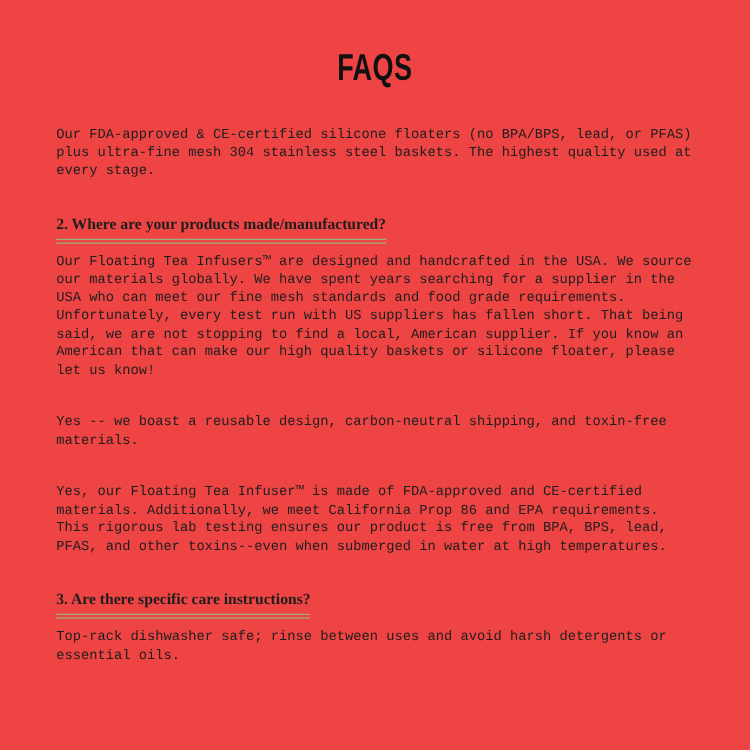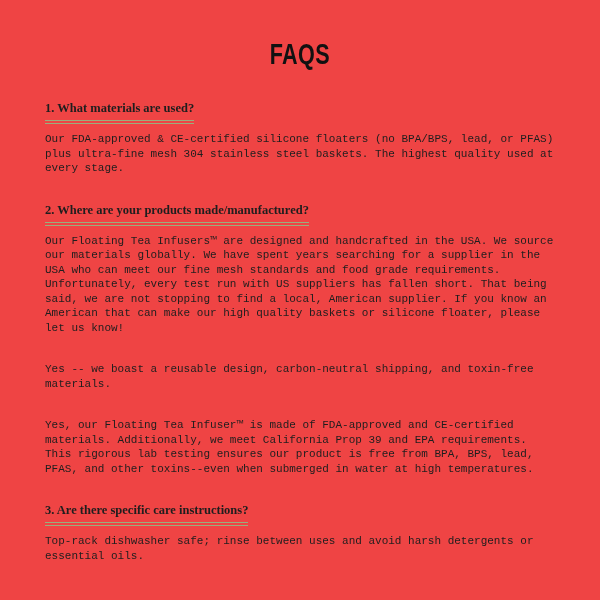--- a/index.html
+++ b/index.html
@@ -69,35 +69,34 @@
 
 <main class="page">
 
   <h1 class="page-title">
     <span>FAQS</span>
   </h1>
 
   <div class="faq-list">
 
     <section class="faq-item">
-      <h2 class="faq-question">1. What materials are used?</h2>
       <p class="faq-answer">Our FDA-approved &amp; CE-certified silicone floaters (no BPA/BPS, lead, or PFAS) plus ultra-fine mesh 304 stainless steel baskets. The highest quality used at every stage.</p>
     </section>
 
     <section class="faq-item">
       <h2 class="faq-question">2. Where are your products made/manufactured?</h2>
       <p class="faq-answer">Our Floating Tea Infusers™ are designed and handcrafted in the USA. We source our materials globally. We have spent years searching for a supplier in the USA who can meet our fine mesh standards and food grade requirements. Unfortunately, every test run with US suppliers has fallen short. That being said, we are not stopping to find a local, American supplier. If you know an American that can make our high quality baskets or silicone floater, please let us know!</p>
     </section>
 
     <section class="faq-item">
       <p class="faq-answer">Yes -- we boast a reusable design, carbon-neutral shipping, and toxin-free materials.</p>
     </section>
 
     <section class="faq-item">
-      <p class="faq-answer">Yes, our Floating Tea Infuser™ is made of FDA-approved and CE-certified materials. Additionally, we meet California Prop 39 and EPA requirements. This rigorous lab testing ensures our product is free from BPA, BPS, lead, PFAS, and other toxins--even when submerged in water at high temperatures.</p>
+      <p class="faq-answer">Yes, our Floating Tea Infuser™ is made of FDA-approved and CE-certified materials. Additionally, we meet California Prop 86 and EPA requirements. This rigorous lab testing ensures our product is free from BPA, BPS, lead, PFAS, and other toxins--even when submerged in water at high temperatures.</p>
     </section>
 
     <section class="faq-item">
       <h2 class="faq-question">3. Are there specific care instructions?</h2>
       <p class="faq-answer">Top-rack dishwasher safe; rinse between uses and avoid harsh detergents or essential oils.</p>
     </section>
 
   </div>
 
 </main>

